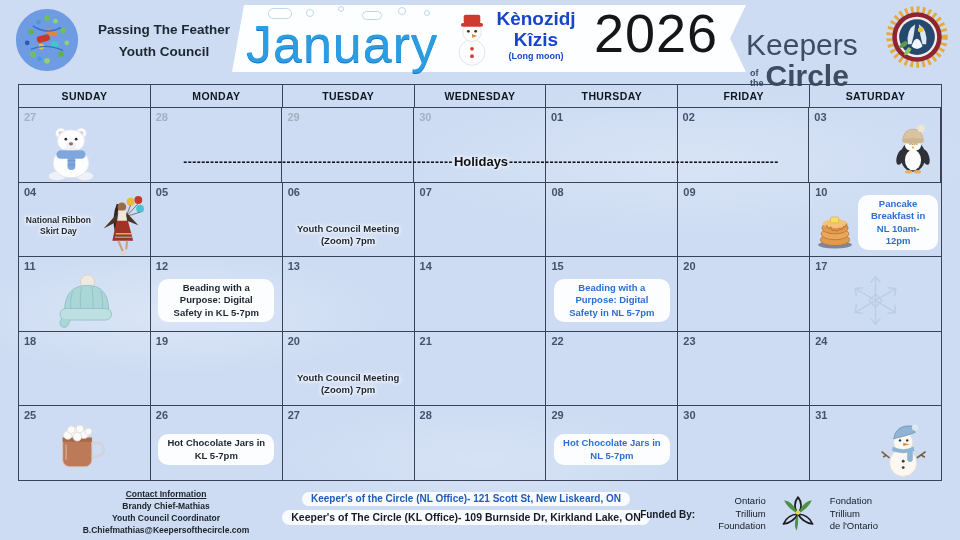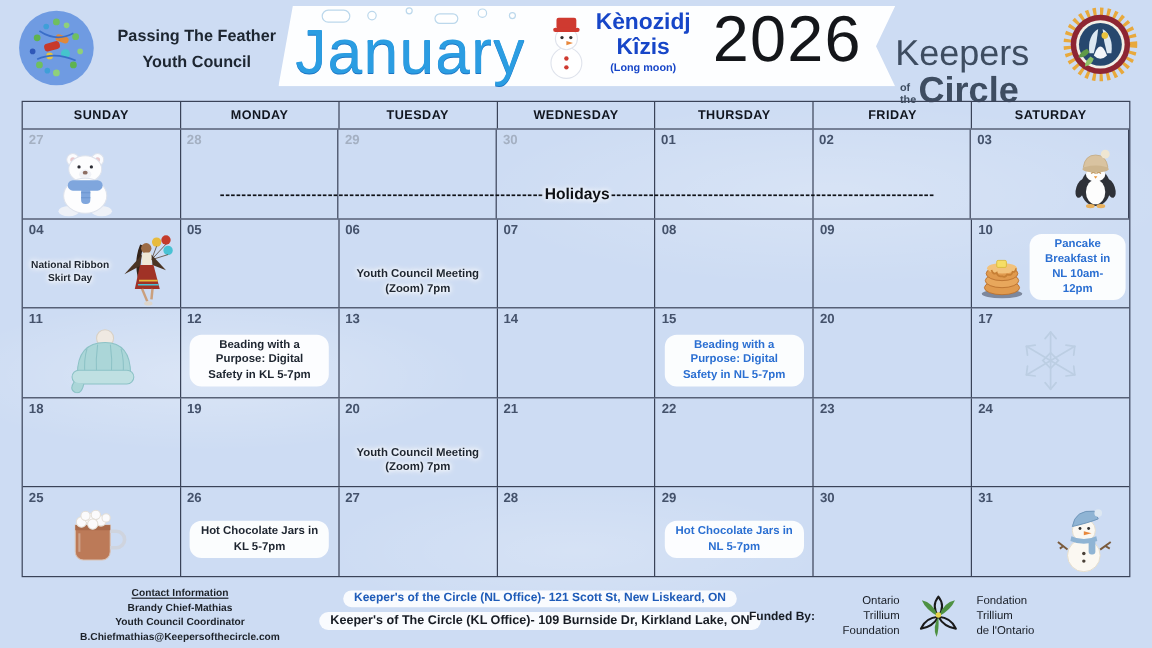--- a/index.html
+++ b/index.html
@@ -75,21 +75,21 @@
   .i-winter-hat{width:64px;height:55px;}
   .i-snowflake{width:55px;height:55px;opacity:.72;}
   .i-hot-chocolate{width:60px;height:54px;margin-left:22px;margin-bottom:4px;}
   .i-snowman{width:48px;height:60px;margin-right:8px;}
   .holiday-line{position:absolute;left:132px;width:660px;top:45px;height:17px;display:flex;
     justify-content:center;align-items:center;overflow:hidden;white-space:nowrap;
     font-weight:700;color:#0e1116;}
   .holiday-line .dash{font-size:12px;letter-spacing:.5px;}
   .holiday-line .lbl{font-size:13px;padding:0 1px;text-shadow:0 0 4px #fff,0 0 6px #fff;}
   
-  .footer{position:absolute;left:0;top:481px;width:876px;height:59px;}
+  .footer{position:absolute;left:16px;top:481px;width:876px;height:59px;}
   .contact{position:absolute;left:35px;top:8px;width:230px;text-align:center;font-size:8.5px;
     font-weight:600;color:#1c2128;line-height:1.4;}
   .contact .title{font-weight:700;text-decoration:underline;}
   .addresses{position:absolute;left:235px;top:7px;width:430px;text-align:center;}
   .addr-pill{display:inline-block;background:rgba(255,255,255,.88);border-radius:9px;
     padding:1.5px 9px;margin:1.5px 0;font-weight:700;}
   .addr-nl{color:var(--footer-blue);font-size:10px;}
   .addr-kl{color:#171c24;font-size:10.5px;}
   .funded{position:absolute;right:14px;top:10px;display:flex;align-items:center;gap:9px;}
   .funded .lbl{font-size:10px;font-weight:600;color:#171c24;margin-right:14px;}

